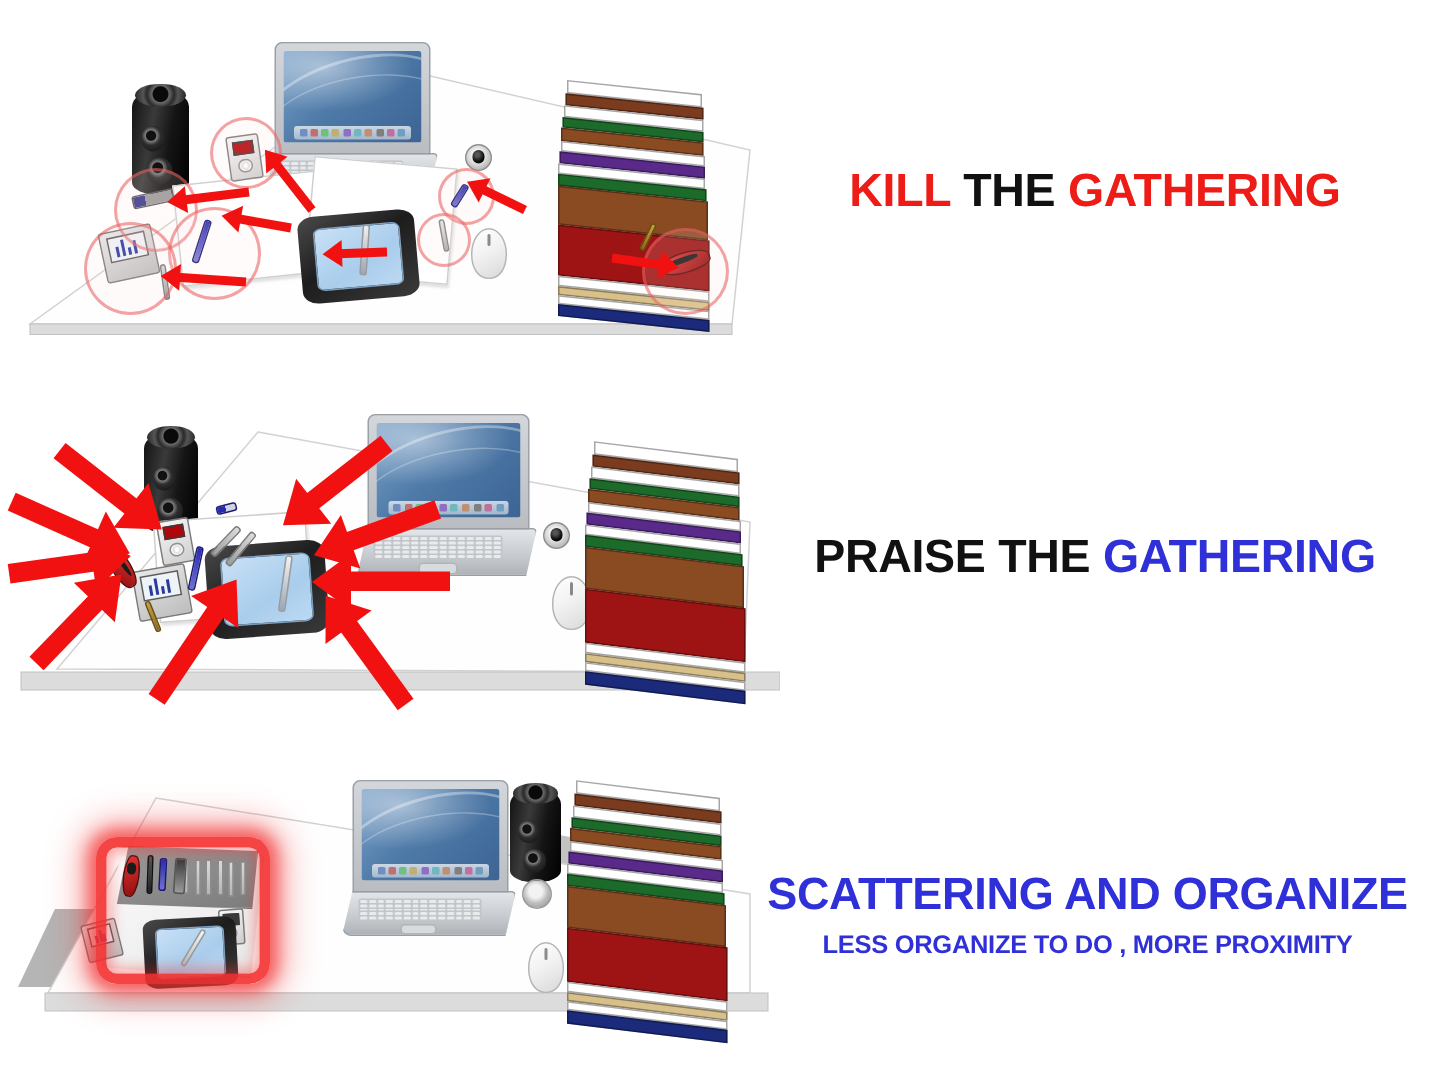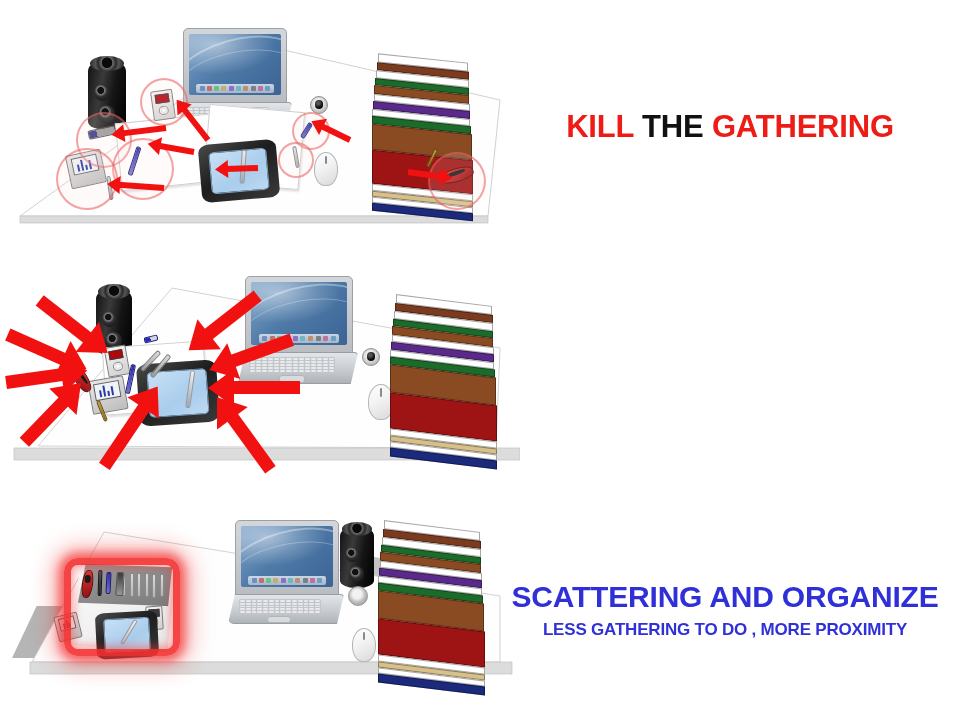--- a/index.html
+++ b/index.html
@@ -904,19 +904,26 @@
   </div>
 
   <div class="text-block" id="text-1">
     <div class="headline">
       <span style="color:#ED1C16">KILL</span>
       <span style="color:#111111">THE</span>
       <span style="color:#ED1C16">GATHERING</span>
     </div>
   </div>
 
+  <div class="text-block" id="text-2">
+    <div class="headline">
+      <span style="color:#111111">PRAISE</span>
+      <span style="color:#111111">THE</span>
+      <span style="color:#3030D8">GATHERING</span>
+    </div>
+  </div>
 
   <div class="text-block" id="text-3">
     <div class="headline h3" style="color:#3030D8">SCATTERING AND ORGANIZE</div>
-    <div class="subline" style="color:#3030D8">LESS GATHERING TO DO , MORE PROXIMITY</div>
+    <div class="subline" style="color:#3030D8">LESS ORGANIZE TO DO , MORE PROXIMITY</div>
   </div>
 
 </div>
 
 </body></html>

